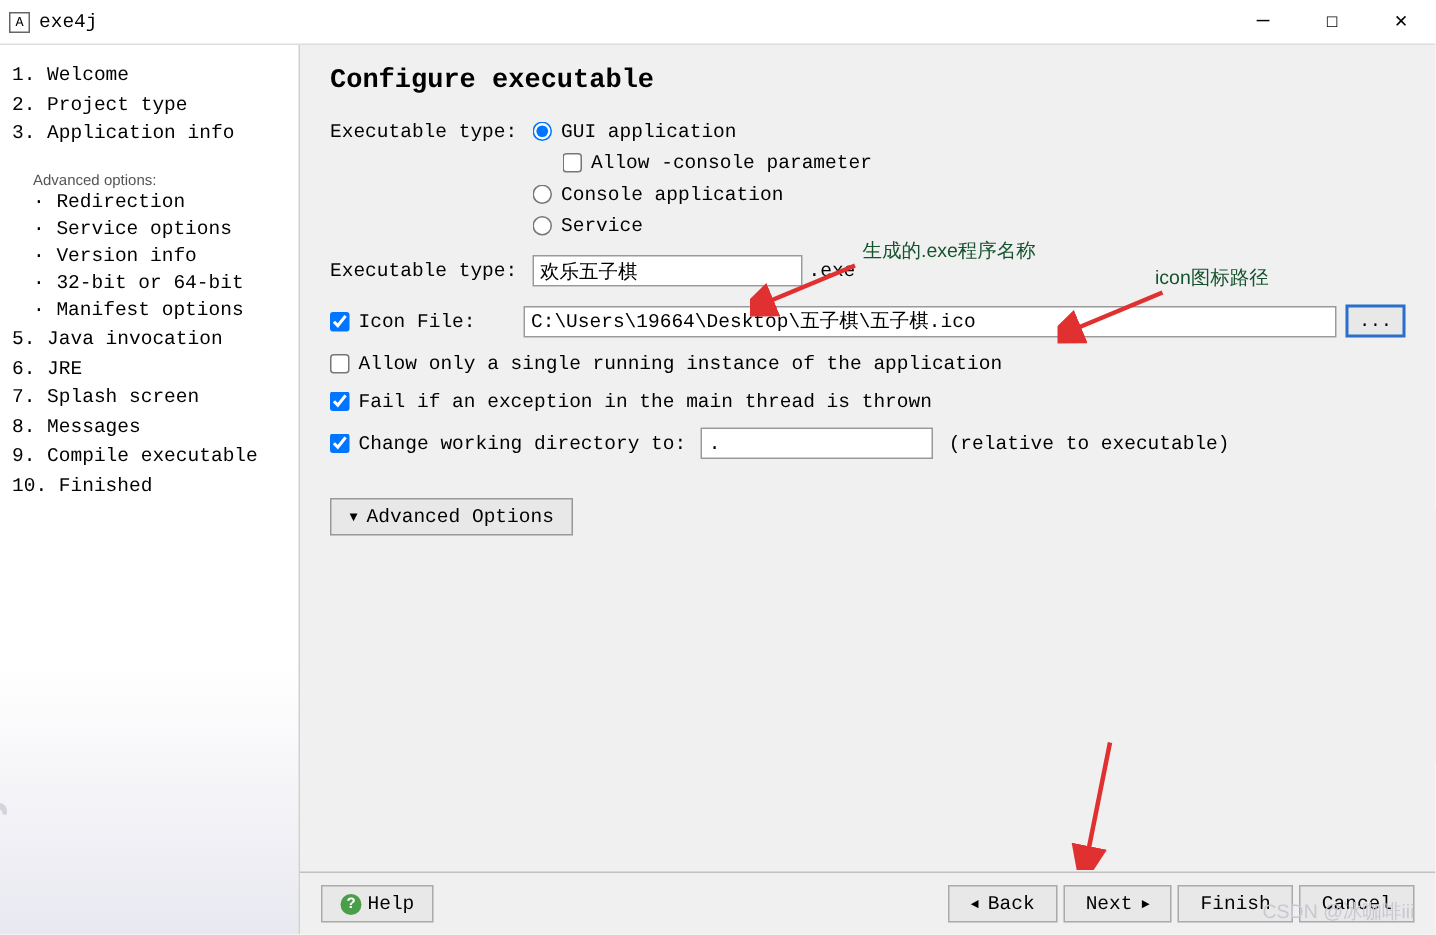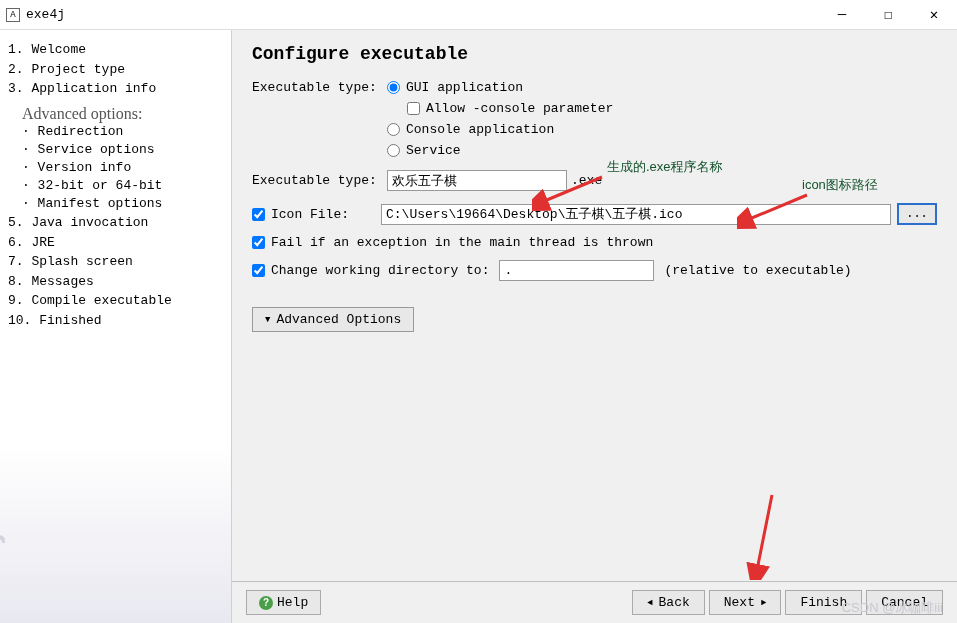--- a/index.html
+++ b/index.html
@@ -3,24 +3,24 @@
 <meta charset="utf-8">
 <style>
 * { box-sizing: border-box; margin: 0; padding: 0; }
 body { font-family: "Courier New", monospace; font-size: 13px; background: #fff; width: 957px; height: 623px; overflow: hidden; position: relative; }
 .titlebar { height: 30px; border-bottom: 1px solid #ddd; display: flex; align-items: center; padding-left: 6px; background: #fff; }
 .titlebar-icon { width: 14px; height: 14px; border: 1px solid #666; display: flex; align-items: center; justify-content: center; font-size: 9px; margin-right: 6px; }
 .titlebar-title { flex: 1; font-family: "Courier New", monospace; font-size: 13px; }
 .win-controls { display: flex; }
 .win-btn { width: 46px; height: 30px; display: flex; align-items: center; justify-content: center; font-size: 14px; cursor: pointer; }
 .main { display: flex; height: 593px; }
-.sidebar { width: 232px; background: linear-gradient(to bottom, #ffffff 0%, #ffffff 70%, #e8e8f0 100%); border-right: 1px solid #d0d0d0; padding: 10px 8px; position: relative; }
+.sidebar { width: 200px; background: linear-gradient(to bottom, #ffffff 0%, #ffffff 70%, #e8e8f0 100%); border-right: 1px solid #d0d0d0; padding: 10px 8px; position: relative; }
 .step { font-family: "Courier New", monospace; font-size: 13px; line-height: 1.5; color: #000; cursor: pointer; }
 .step.active { font-weight: bold; }
-.adv-header { font-family: Liberation Serif, serif; font-size: 16px; color: #555; margin-left: 14px; margin-top: 6px; }
+.adv-header { font-family: Liberation Sans, sans-serif; font-size: 10px; color: #555; margin-left: 14px; margin-top: 16px; }
 .adv-item { font-family: "Courier New", monospace; font-size: 13px; color: #000; margin-left: 14px; line-height: 1.4; cursor: pointer; }
 .brand { position: absolute; bottom: 12px; left: 6px; font-family: Arial, sans-serif; font-size: 32px; font-weight: bold; font-style: italic; color: #d4d4dc; transform: rotate(-90deg); transform-origin: left bottom; white-space: nowrap; }
 .content { flex: 1; background: #f0f0f0; display: flex; flex-direction: column; position: relative; }
 .content-inner { flex: 1; padding: 14px 20px; position: relative; }
 .heading { font-family: "Courier New", monospace; font-size: 18px; font-weight: bold; margin-bottom: 16px; }
 .row { display: flex; align-items: center; margin-bottom: 6px; }
 .label { width: 135px; font-family: "Courier New", monospace; font-size: 13px; }
 .radio-col { margin-left: 135px; display: flex; align-items: center; margin-bottom: 6px; }
 .radio { width: 13px; height: 13px; margin-right: 6px; }
 .chk { width: 13px; height: 13px; margin-right: 6px; }
@@ -108,20 +108,24 @@
       </div>
 
       <div class="icon-row">
         <input type="checkbox" class="chk" checked="" style="">
         <span class="label" style="width:110px;">Icon File:</span>
         <input type="text" class="icon-input" value="C:\Users\19664\Desktop\五子棋\五子棋.ico" style="">
         <div class="browse-btn">...</div>
       </div>
 
       <div class="opt-row">
+        <input type="checkbox" class="chk" style="">
+        <span>Allow only a single running instance of the application</span>
+      </div>
+      <div class="opt-row">
         <input type="checkbox" class="chk" checked="" style="">
         <span>Fail if an exception in the main thread is thrown</span>
       </div>
       <div class="opt-row">
         <input type="checkbox" class="chk" checked="" style="">
         <span>Change working directory to:</span>
         <input type="text" class="dir-input" value="." style="">
         <span class="rel-label">(relative to executable)</span>
       </div>
 

